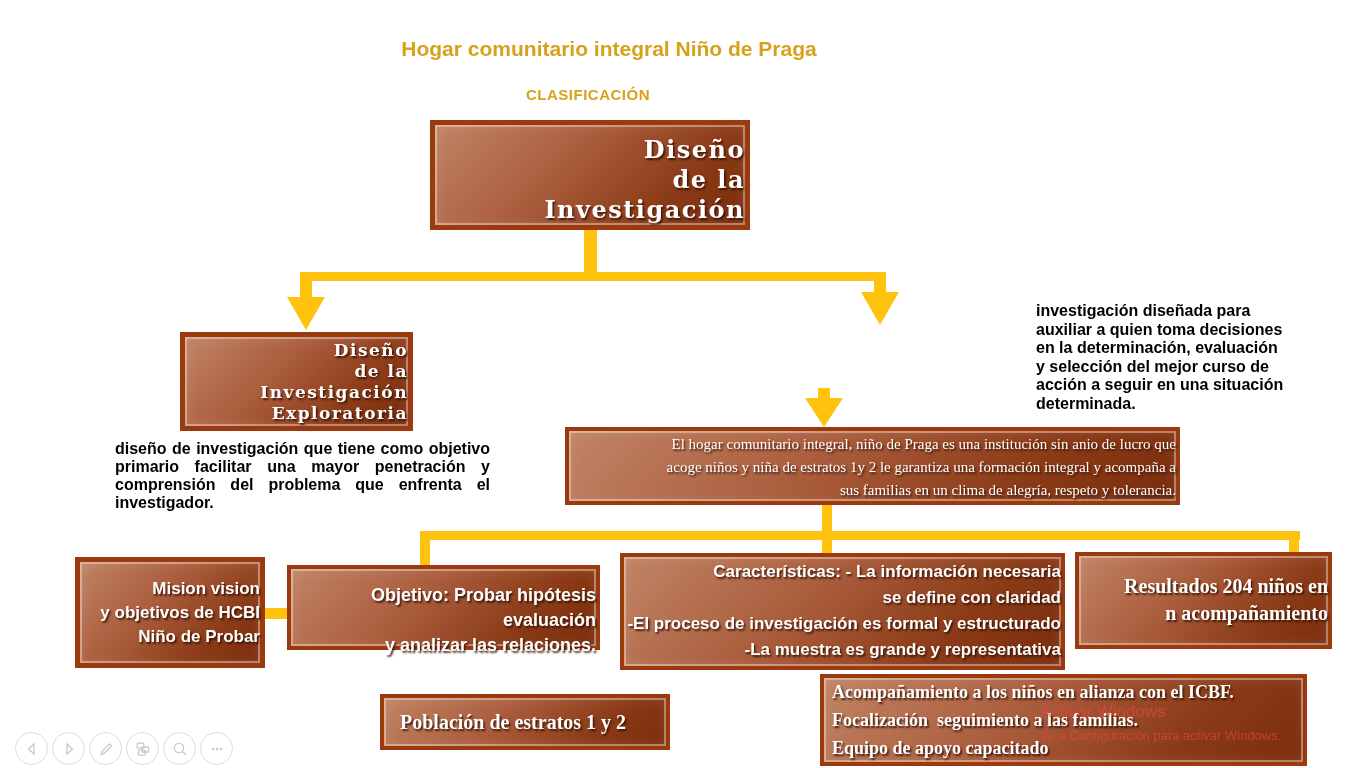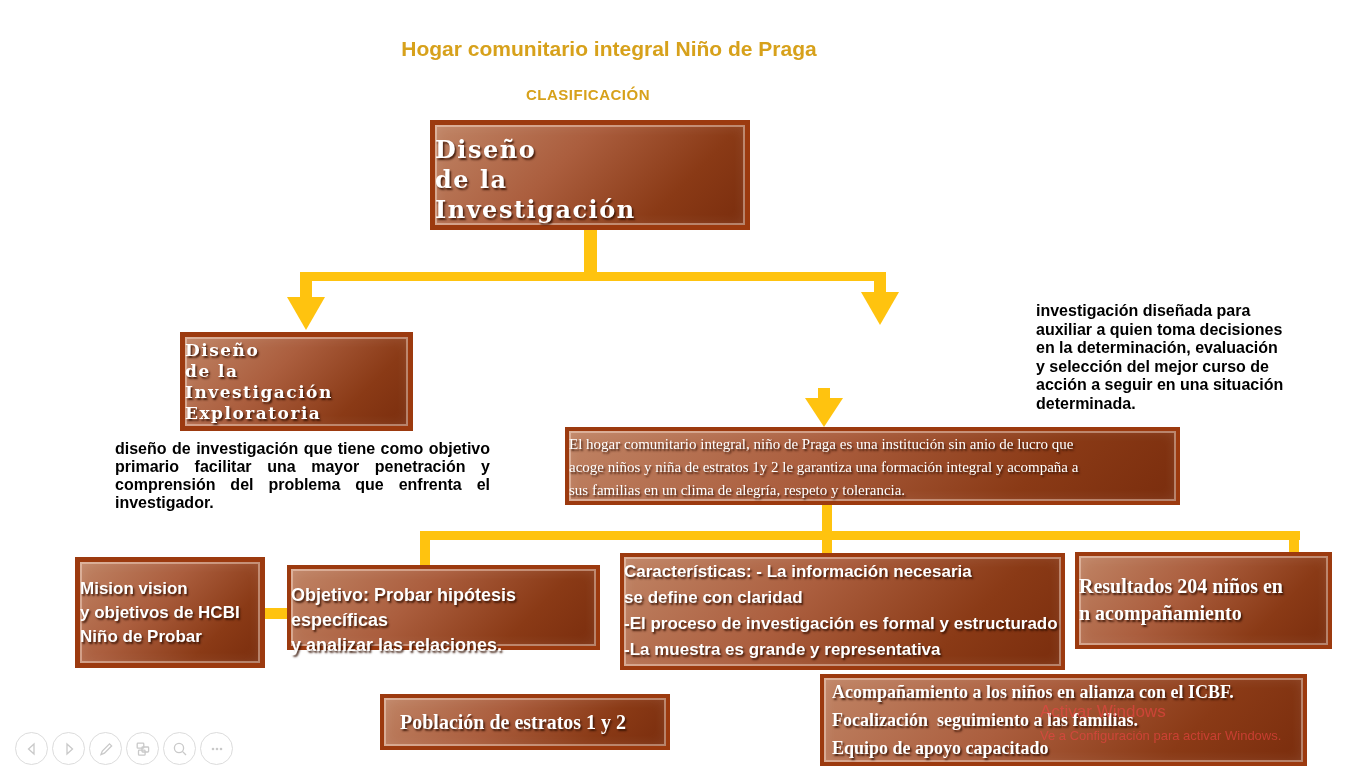--- a/index.html
+++ b/index.html
@@ -4,21 +4,21 @@
 <style>
   html,body{margin:0;padding:0;background:#fff;}
   #slide{position:relative;width:1366px;height:768px;background:#ffffff;overflow:hidden;
          font-family:"Liberation Sans",sans-serif;}
 
   .gold{position:absolute;font-weight:bold;color:#D7A11B;text-align:center;}
 
   .box{position:absolute;box-sizing:border-box;border:4px solid #9c3a0f;
        background:linear-gradient(135deg,#c08465 0%,#ab5e3e 40%,#8a3a16 75%,#7a2d0d 100%);
        box-shadow:inset 0 0 0 2px rgba(255,232,218,.42), inset 0 0 14px rgba(255,255,255,.12);
-       color:#fff;text-align:left;}
+       color:#fff;text-align:right;}
   .border5{border-width:5px;}
   .serif{font-family:"Liberation Serif",serif;}
   .bookman{font-family:"DejaVu Serif",serif;letter-spacing:1.5px;}
   .sans{font-family:"Liberation Sans",sans-serif;}
   .tsh{text-shadow:1.5px 1.5px 2px rgba(50,15,0,.85);}
   .ln{white-space:pre-wrap;}
 
   .yl{position:absolute;background:#FFC30F;}
   .ah{position:absolute;width:0;height:0;border-left:19px solid transparent;
       border-right:19px solid transparent;border-top:33px solid #FFC30F;}
@@ -87,21 +87,21 @@
 
   <div class="box border5 sans" style="left:75px;top:557px;width:190px;height:111px;font-size:17px;font-weight:bold;line-height:24px;padding-top:15px;">
     <div class="ln tsh">Mision vision</div>
     <div class="ln tsh">y objetivos de HCBI</div>
     <div class="ln tsh">Niño de Probar</div>
   </div>
 
   <div class="yl" style="left:265px;top:608px;width:22px;height:11px;"></div>
 
   <div class="box sans" style="left:287px;top:565px;width:313px;height:85px;font-size:18px;font-weight:bold;line-height:25px;padding-top:14px;">
-    <div class="ln tsh">Objetivo: Probar hipótesis específicas</div>
+    <div class="ln tsh">Objetivo: Probar hipótesis evaluación</div>
     <div class="ln tsh">y analizar las relaciones.</div>
   </div>
 
   <div class="box sans" style="left:620px;top:553px;width:445px;height:117px;font-size:17px;font-weight:bold;line-height:26px;padding-top:2px;">
     <div class="ln tsh">Características: - La información necesaria</div>
     <div class="ln tsh">se define con claridad</div>
     <div class="ln tsh">-El proceso de investigación es formal y estructurado</div>
     <div class="ln tsh">-La muestra es grande y representativa</div>
   </div>
 

